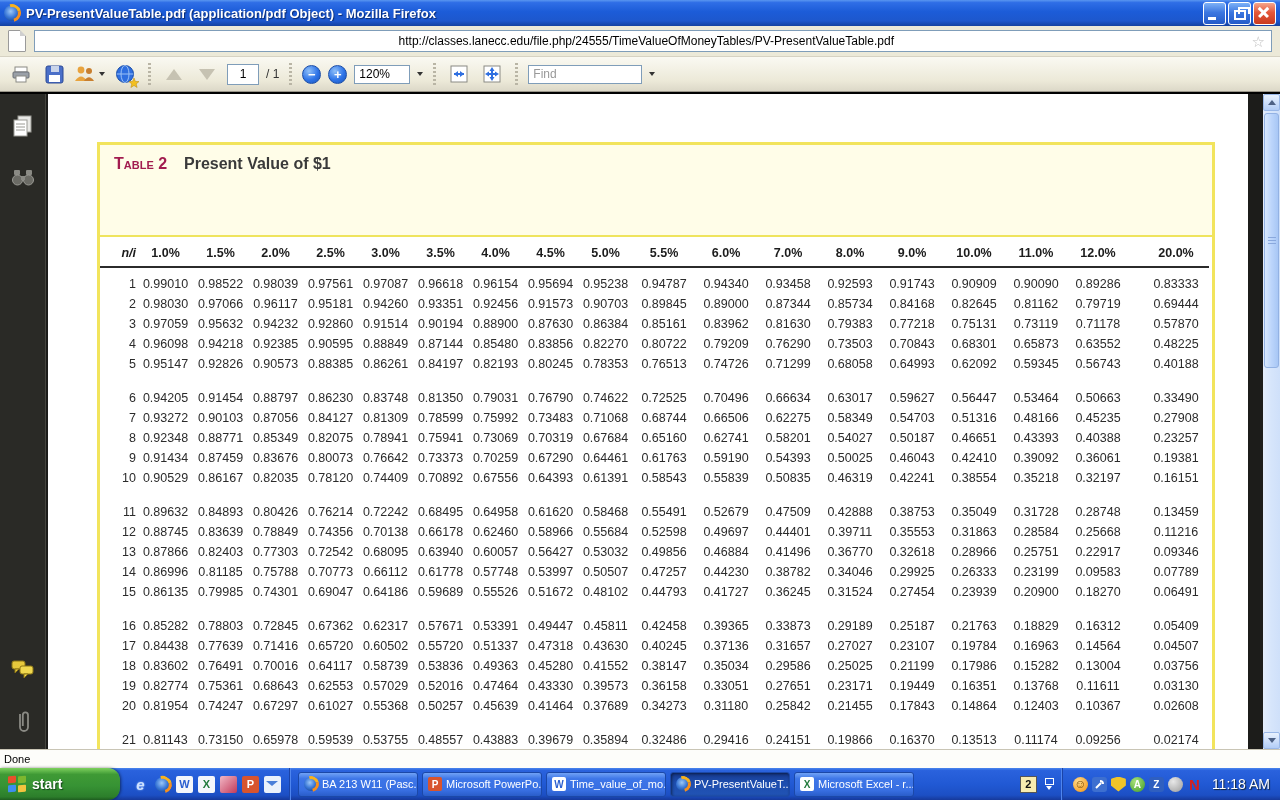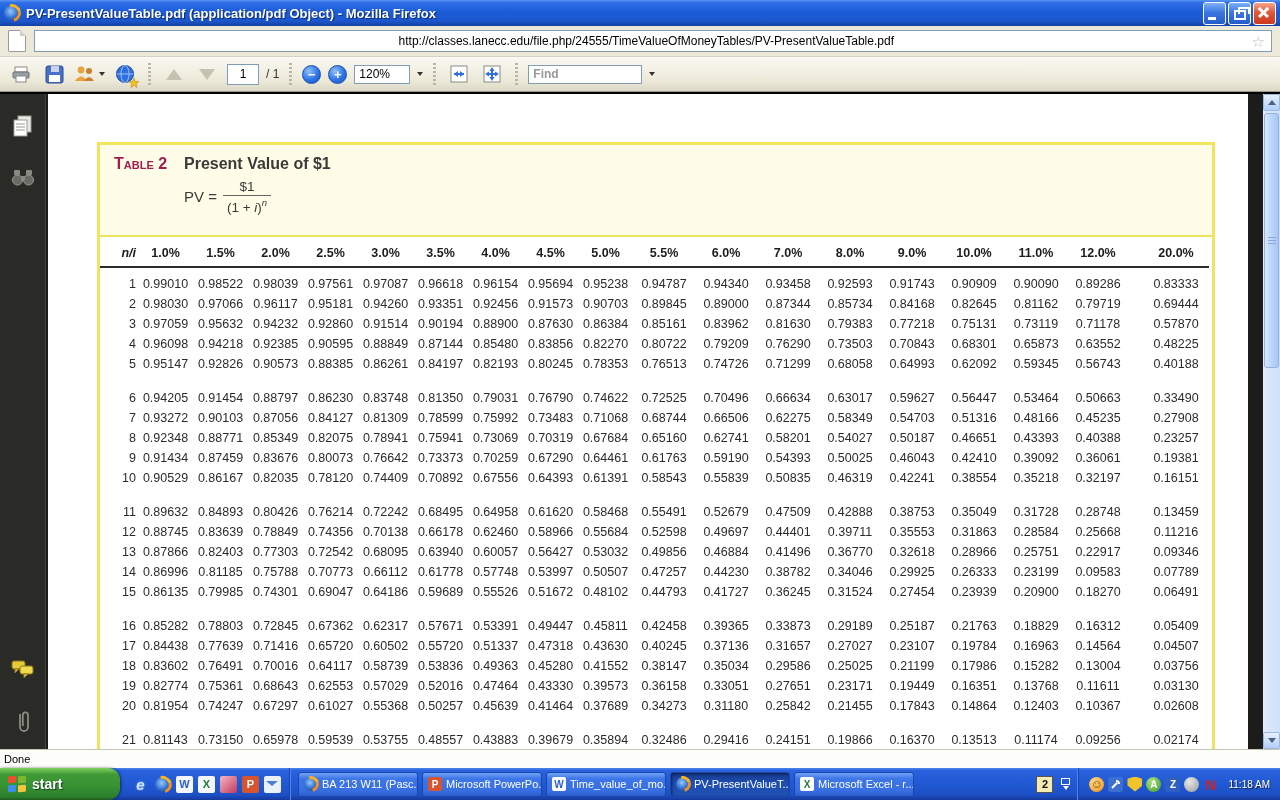--- a/index.html
+++ b/index.html
@@ -47,21 +47,21 @@
   .nav-up{border-bottom:11px solid #c6c2b2;} .nav-down{border-top:11px solid #c6c2b2;}
   .page-input{width:26px;height:17px;border:1px solid #7f9db9;font-size:12px;text-align:center;
     font-family:"Liberation Sans",sans-serif;}
   .page-total{font-size:12px;color:#333;}
   .zoomcircle{width:17px;height:17px;border-radius:50%;color:#fff;font-weight:bold;font-size:13px;
     display:flex;align-items:center;justify-content:center;line-height:1;
     background:radial-gradient(circle at 35% 30%,#8fc0f8 0%,#2e74e8 55%,#1a54b8 100%);border:1px solid #1a4da8;}
   .zoomval{width:46px;height:17px;border:1px solid #7f9db9;background:#fff;font-size:12px;
     display:flex;align-items:center;padding:0 4px;}
   .find-input{width:104px;height:17px;border:1px solid #7f9db9;font-size:12px;padding:0 4px;
-    font-family:"Liberation Sans",sans-serif;font-weight:bold;}
+    font-family:"Liberation Sans",sans-serif;}
   .find-input::placeholder{color:#999;}
 
   
   .pdfarea{flex:1 1 auto;position:relative;background:#1c1c1a;overflow:hidden;border-top:2px solid #000;}
   .pdf-sidebar{position:absolute;left:0;top:0;bottom:0;width:45px;background:#2a2a26;
     border-right:1px solid #45453f;display:flex;flex-direction:column;align-items:center;padding-top:20px;}
   .sb-spacer{flex:1;}
   .sb-icon{margin-bottom:26px;}
   .page{position:absolute;left:48px;top:0;bottom:0;right:32px;background:#fff;}
   .scrollbar{position:absolute;right:0;top:0;bottom:0;width:17px;
@@ -150,21 +150,21 @@
     background:linear-gradient(180deg,#4a85ee 0%,#2a62dd 8%,#2159d4 50%,#1c4fc4 85%,#16399b 100%);}
   .tri{width:15px;height:15px;border-radius:3px;display:flex;align-items:center;justify-content:center;
     font-size:10px;font-weight:bold;color:#fff;}
   .tri.smiley{border-radius:50%;background:radial-gradient(circle at 35% 30%,#ffd98a,#f2920f);color:#7a4b00;font-size:12px;}
   .tri.tool{background:#3d6fd0;}
   .tri.shield{background:#f0c42a;clip-path:polygon(50% 0,100% 15%,100% 60%,50% 100%,0 60%,0 15%);}
   .tri.av{border-radius:50%;background:radial-gradient(circle at 35% 30%,#a8e27a,#3f9a28);}
   .tri.zone{background:#2f5fc0;}
   .tri.vol{border-radius:50%;background:radial-gradient(circle at 35% 30%,#e8e8e8,#9a9a9a);}
   .tri.norton{background:transparent;color:#d42020;font-size:15px;}
-  .clock{color:#fff;font-size:10px;margin-left:6px;text-shadow:1px 1px 1px #123;}
+  .clock{color:#fff;font-size:14px;margin-left:6px;text-shadow:1px 1px 1px #123;}
 </style>
 </head>
 <body>
 
 <div class="screen">
 
   <div class="titlebar">
     <span class="ffx"></span>
     <span class="title">PV-PresentValueTable.pdf (application/pdf Object) - Mozilla Firefox</span>
     <span class="winbtns">
@@ -298,27 +298,20 @@
       </span>
     </div>
 
     <div class="page">
       <div class="pvbox">
         <div class="band">
           <div class="band-row1">
             <span class="tbl-label">Table 2</span>
             <span class="tbl-title">Present Value of $1</span>
           </div>
-          <div class="band-row2">
-            <span class="f-lhs"><span>PV</span> <span>=</span></span>
-            <span class="frac">
-              <span class="num">$1</span>
-              <span class="den"><span>(1 + </span><span class="ital">i</span><span>)</span><sup>n</sup></span>
-            </span>
-          </div>
         </div>
         <table class="pv">
           <colgroup>
               <col style="width: 38px;">
               <col style="width: 55px;">
               <col style="width: 55px;">
               <col style="width: 55px;">
               <col style="width: 55px;">
               <col style="width: 55px;">
               <col style="width: 55px;">

